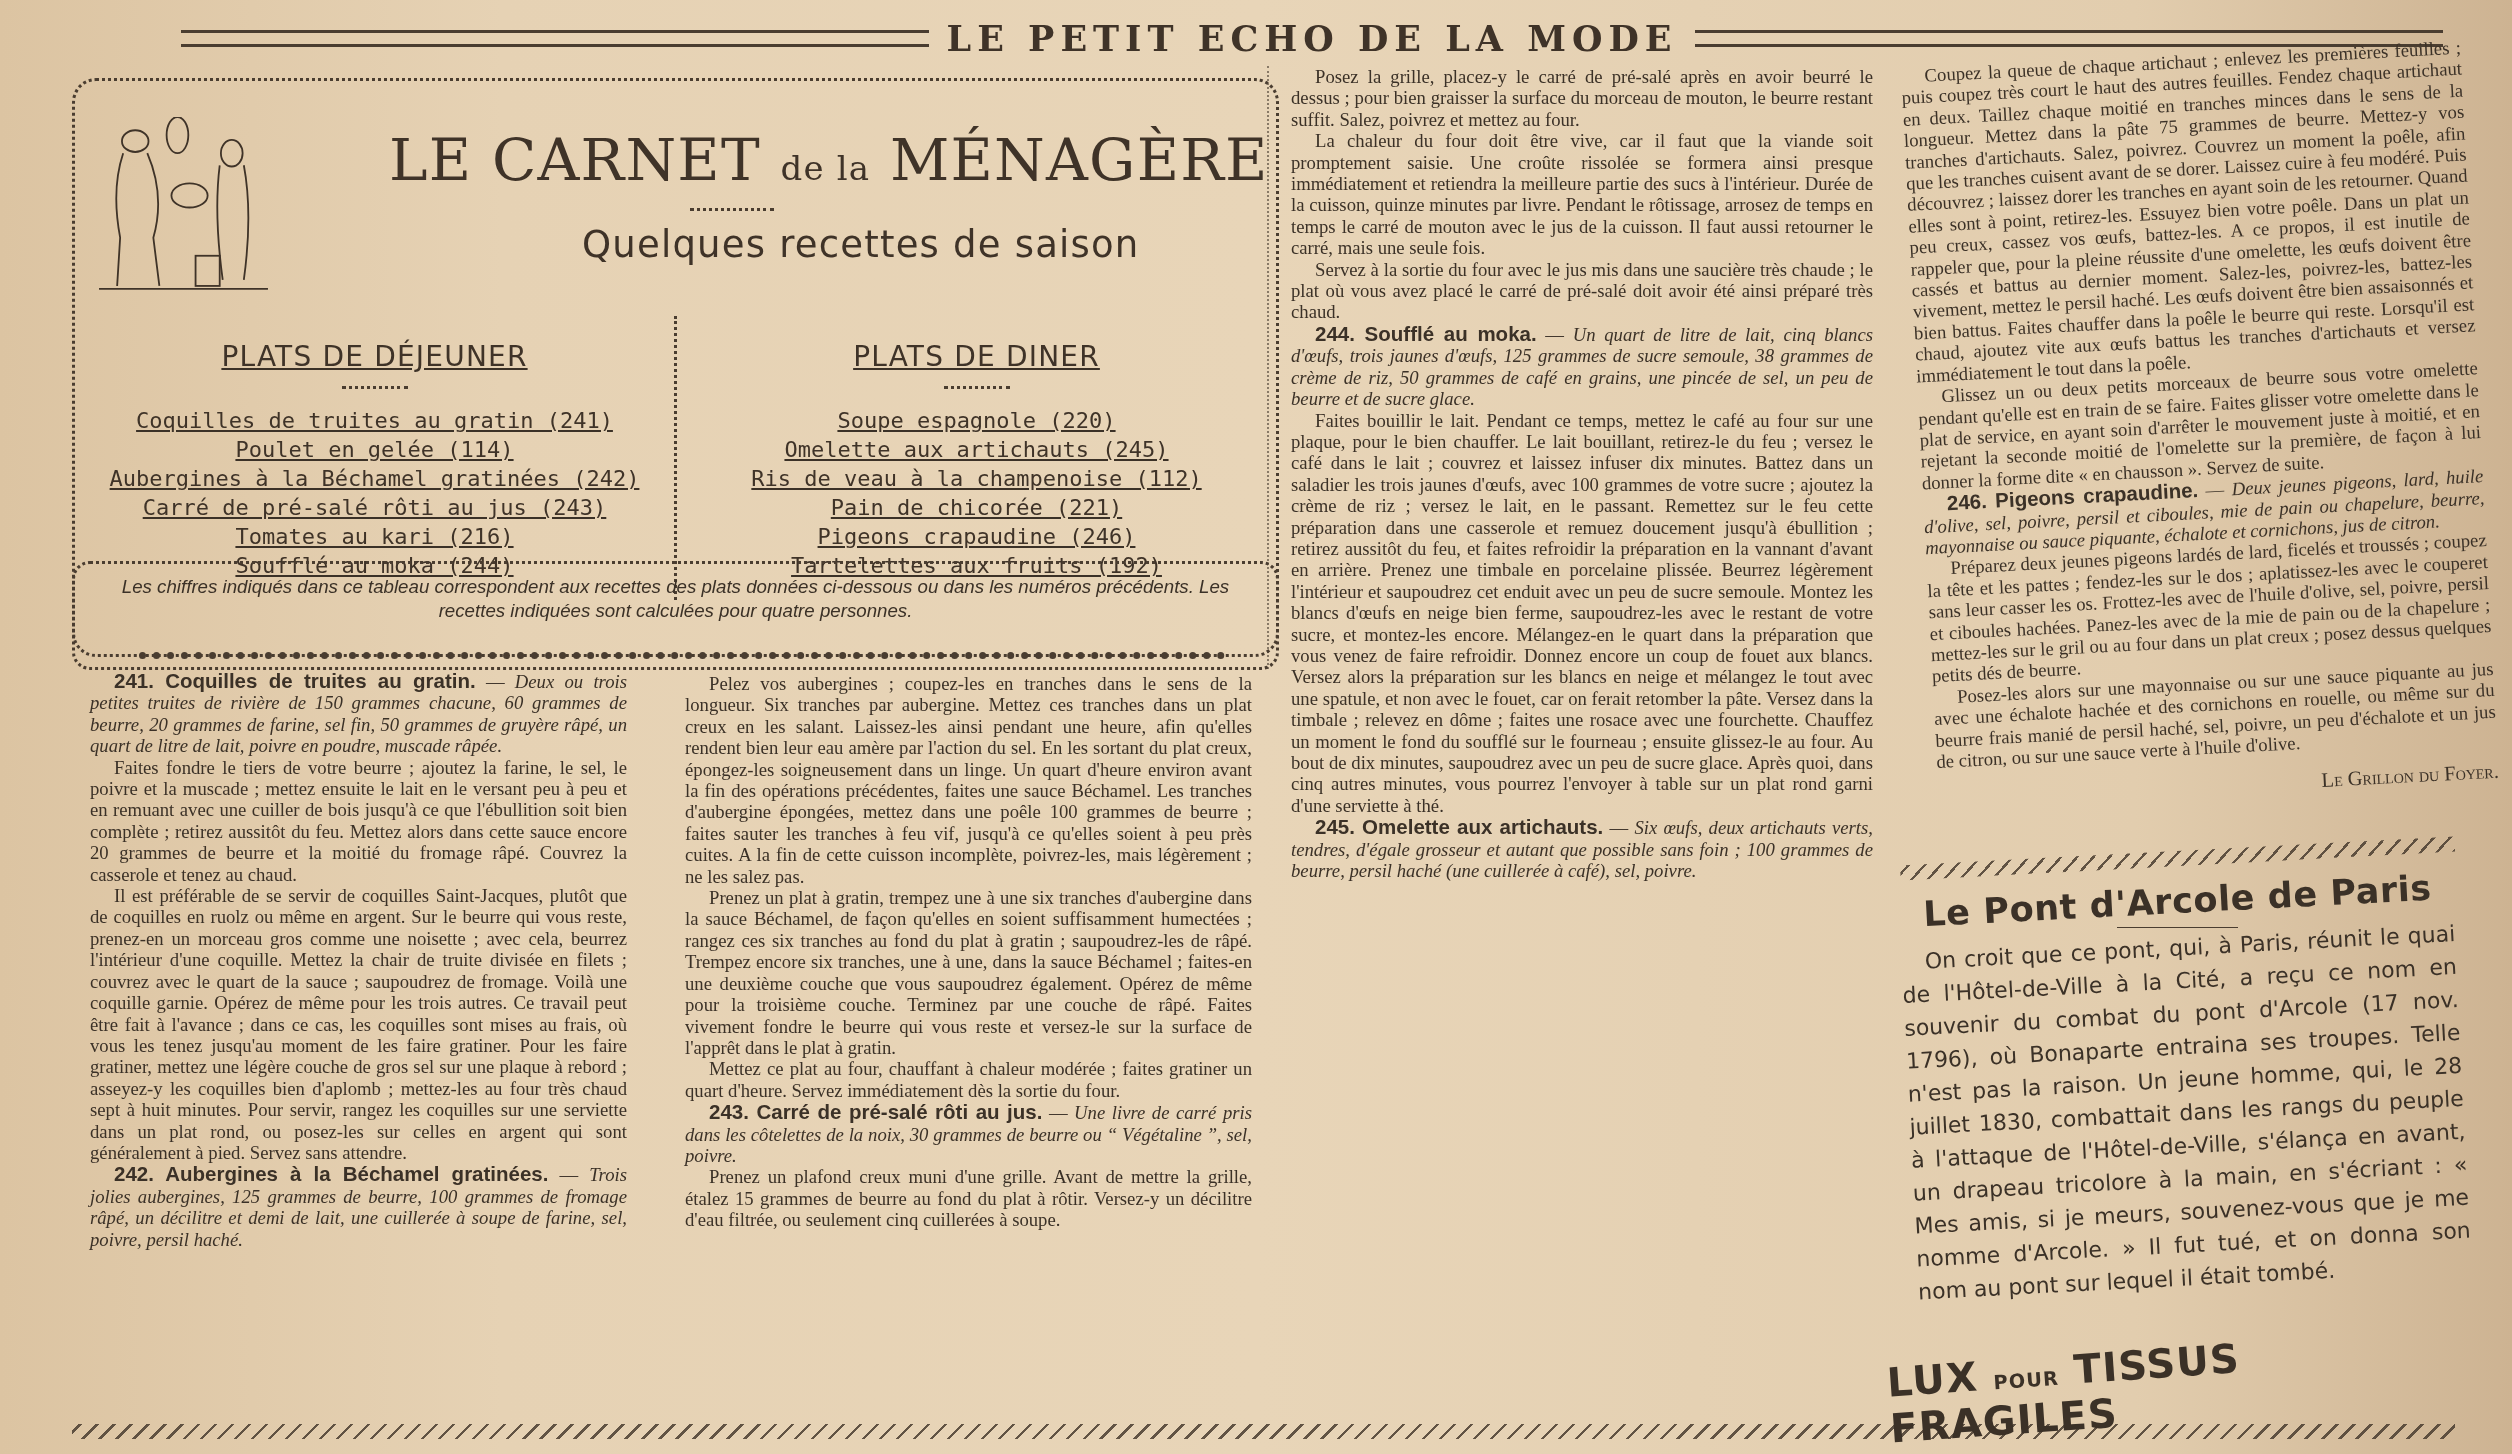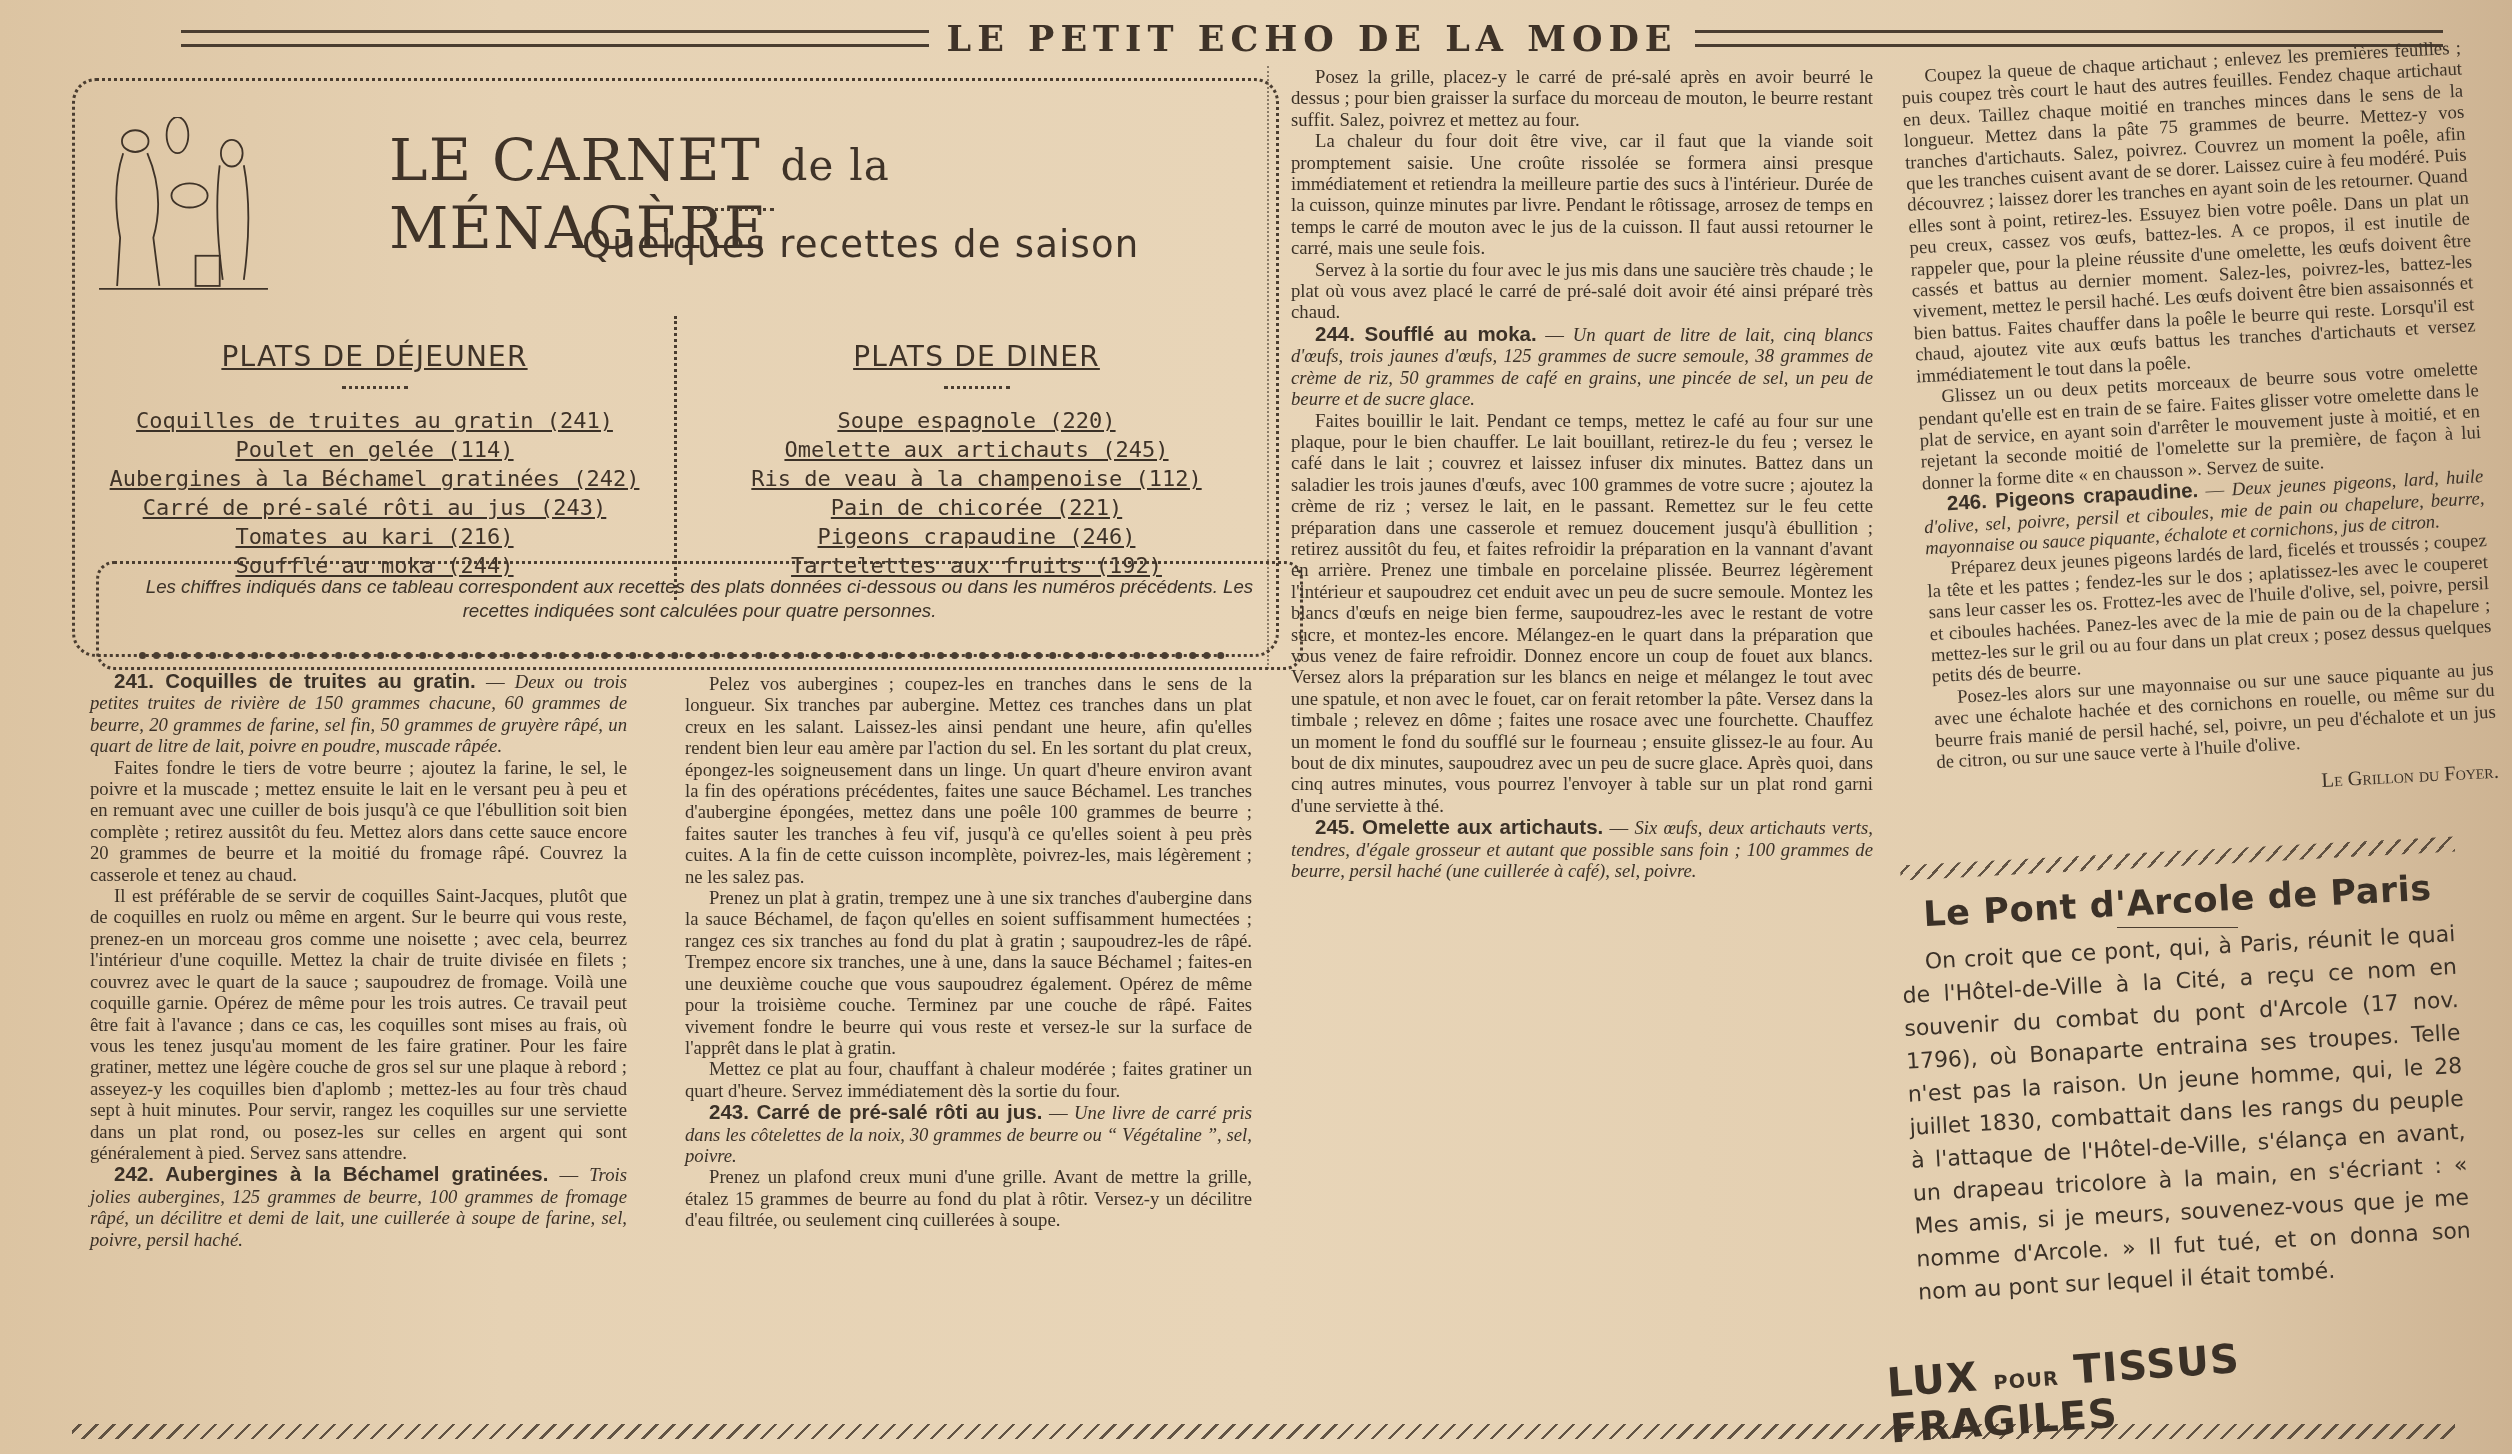--- a/index.html
+++ b/index.html
@@ -15,31 +15,31 @@
   
   .masthead { position: absolute; top: 17px; left: 181px; width: 2262px; height: 42px; display: flex; align-items: center; }
   .rule { flex: 1; height: 11px; border-top: 3px solid #4a3d30; border-bottom: 3px solid #4a3d30; }
   .masthead-title { padding: 0 18px; font-family: "DejaVu Serif", serif; font-weight: bold; font-size: 35px; letter-spacing: 6px; color: #3f3328; text-align: right; }
   
   .carnet { position: absolute; left: 72px; top: 78px; width: 1201px; height: 573px;
     border: 3.6px dotted #4a3d30; border-radius: 24px; }
   .carnet-header { position: absolute; left: 0; top: 0; width: 100%; height: 223px; }
   .illustration { position: absolute; left: 18px; top: 36px; width: 181px; height: 181px; }
   .carnet-title { position: absolute; left: 314px; top: 45px; font-family: "DejaVu Serif", serif; font-size: 58px; letter-spacing: 1.2px; color: #3f3328; }
-  .carnet-title small { font-size: 42px; }
+  .carnet-title small { font-size: 34px; }
   .sep-dots { position: absolute; height: 4.8px; border-top: 3.6px dotted #4a3d30; }
   .carnet-subtitle { position: absolute; left: 507px; top: 142px; font-family: "DejaVu Sans", sans-serif; font-size: 37px; color: #3f3328; letter-spacing: 1.2px; }
   .menus { position: absolute; top: 235px; left: 0; width: 100%; height: 284px; display: flex; text-decoration: underline; }
   .menu-col { flex: 1; text-align: center; }
   .menu-col + .menu-col { border-left: 3.6px dotted #4a3d30; }
   .menu-title { font-family: "DejaVu Sans", sans-serif; font-size: 28px; letter-spacing: 1.2px; margin-top: 24px; color: #3f3328; }
   .menu-sep { width: 66px; margin: 13.3px auto 17px; border-top: 3px dotted #4a3d30; }
   .menu-item { font-family: "DejaVu Sans Mono", monospace; font-size: 22px; line-height: 29px; color: #3f3328; }
   .footnote { position: absolute; left: 36px; right: 36px; top: 570px; text-align: center; font-style: italic; font-size: 18.7px; line-height: 24px; font-family: "Liberation Sans", sans-serif; }
-  .footnote-box { position: absolute; left: 72px; top: 561px; width: 1201px; height: 103px; border: 3.6px dotted #4a3d30; border-radius: 18px; margin-left: 24px; }
+  .footnote-box { position: absolute; left: 72px; top: 561px; width: 1201px; height: 103px; border: 3.6px dotted #4a3d30; border-radius: 18px; }
   .dots-bar { position: absolute; left: 139px; top: 652px; width: 1086px; border-top: 7.2px dotted #4a3d30; }
   
   .col { position: absolute; font-size: 18.7px; line-height: 21.4px; text-align: justify; }
   .col p { margin: 0; text-indent: 24px; }
   .recipe-head { margin-top: 11px; text-indent: 24px; }
   .recipe-head b { font-family: "Liberation Sans", sans-serif; font-weight: bold; font-size: 20.5px; }
   .recipe-head i { font-style: italic; }
   .signature { text-align: right; font-variant: small-caps; font-size: 20.5px; margin-top: 18px; }
   .wavy { position: absolute; height: 14.5px;
     background: repeating-linear-gradient(135deg, transparent 0 4.8px, #4a3d30 4.8px 7.2px, transparent 7.2px 12px); opacity: 0.85; }

